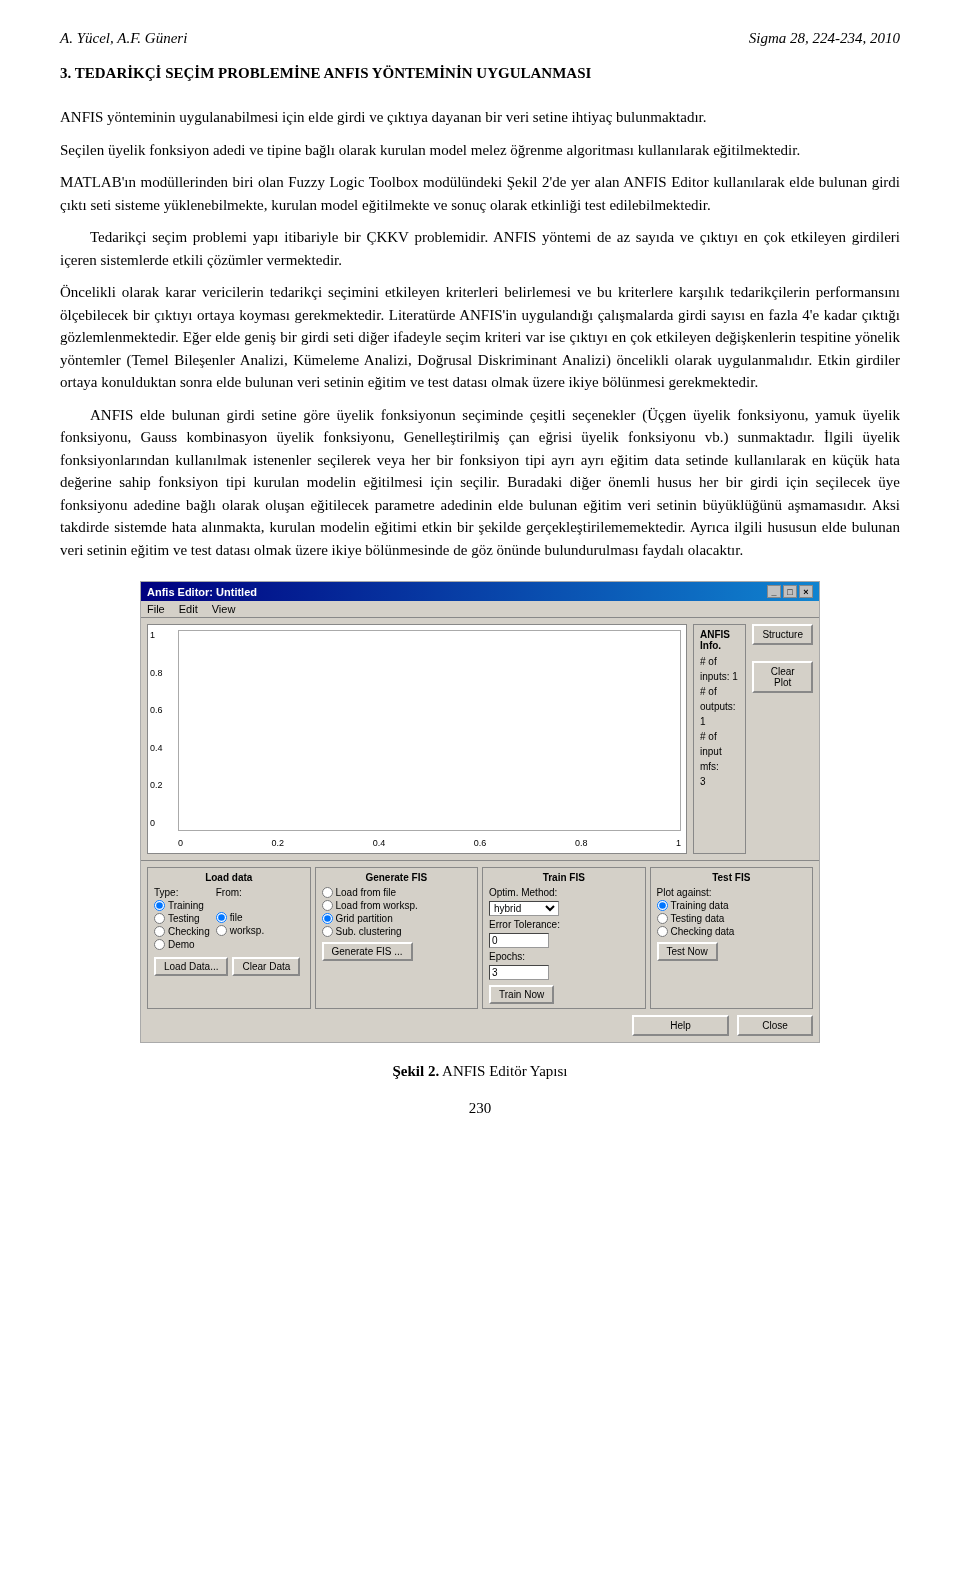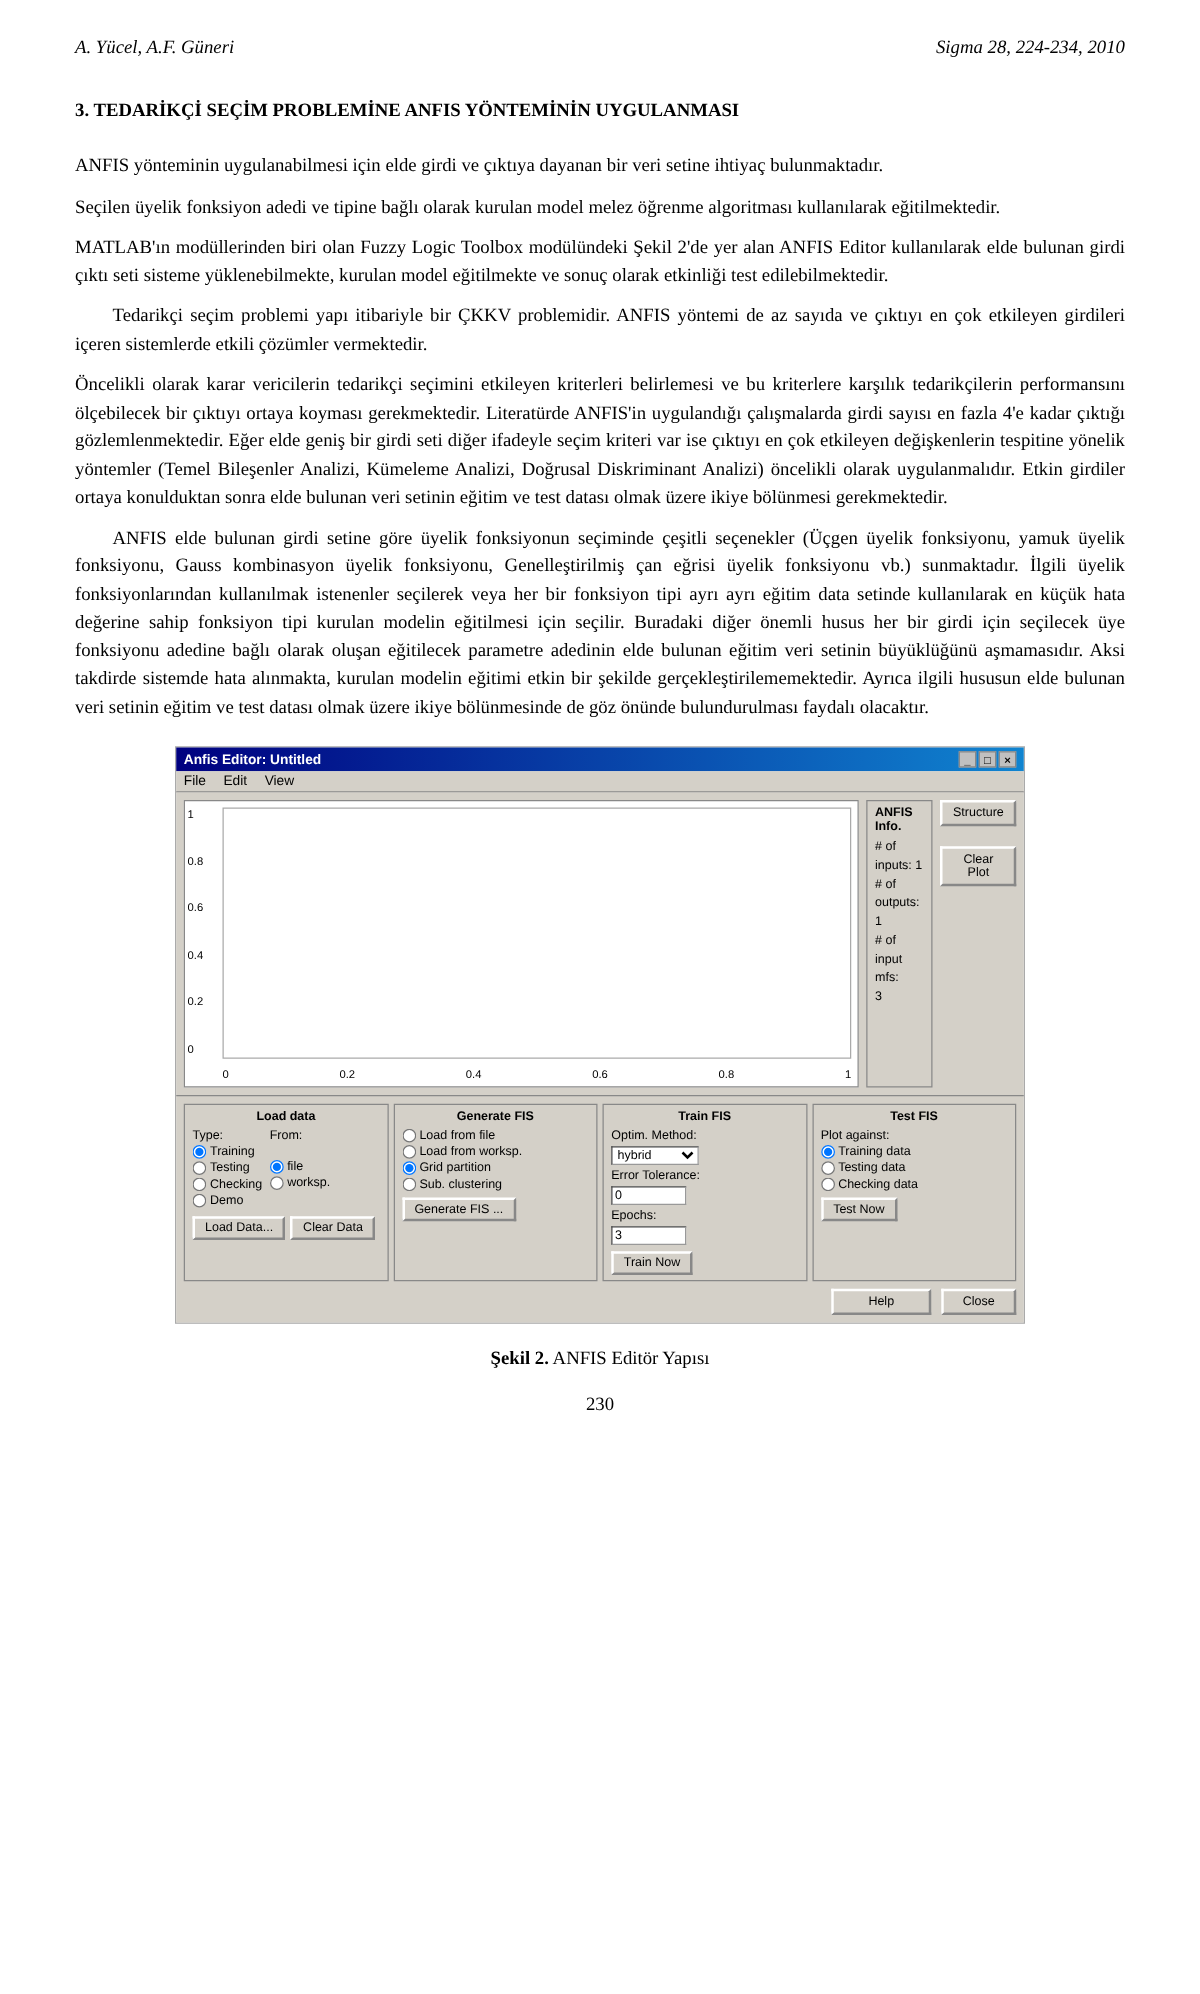--- a/index.html
+++ b/index.html
@@ -9,21 +9,21 @@
       font-size: 15px;
       color: #000;
       background: #fff;
       padding: 30px 60px;
     }
     .header-line {
       display: flex;
       justify-content: space-between;
       font-style: italic;
       font-size: 15px;
-      margin-bottom: 34px;
+      margin-bottom: 18px;
       text-align: right;
     }
     h2.section-title {
       font-size: 15px;
       font-weight: bold;
       text-align: left;
       margin-bottom: 24px;
     }
     p {
       text-align: justify;
@@ -431,22 +431,22 @@
           <span>Checking data</span>
         </div>
         <div class="bottom-buttons">
           <button class="win-action-btn">Test Now</button>
         </div>
       </div>
 
     </div>
 
     <div style="display:flex; justify-content:flex-end; gap:8px; margin-top:6px;">
-      <button class="win-action-btn" style="width:80px;margin-left:42px;">Help</button>
-      <button class="win-action-btn" style="width:60px;">Close</button>
+      <button class="win-action-btn" style="width:97px;margin-left:42px;">Help</button>
+      <button class="win-action-btn" style="width:76px;">Close</button>
     </div>
   </div>
 </div>
 
 <div class="figure-caption">
   <strong>Şekil 2.</strong><span> ANFIS Editör Yapısı</span>
 </div>
 
 <div class="page-number">230</div>
 

